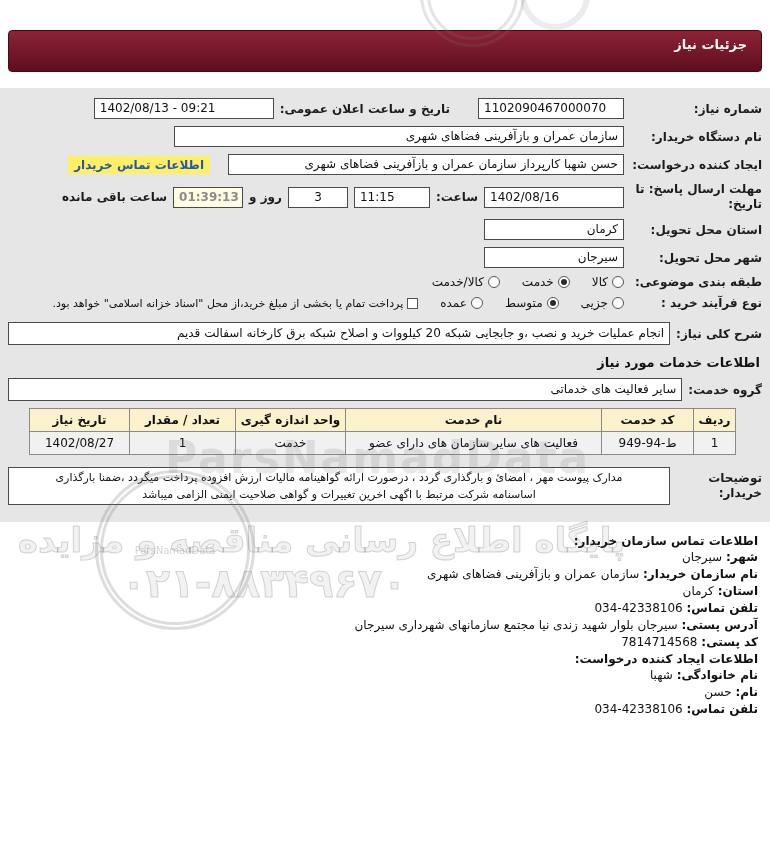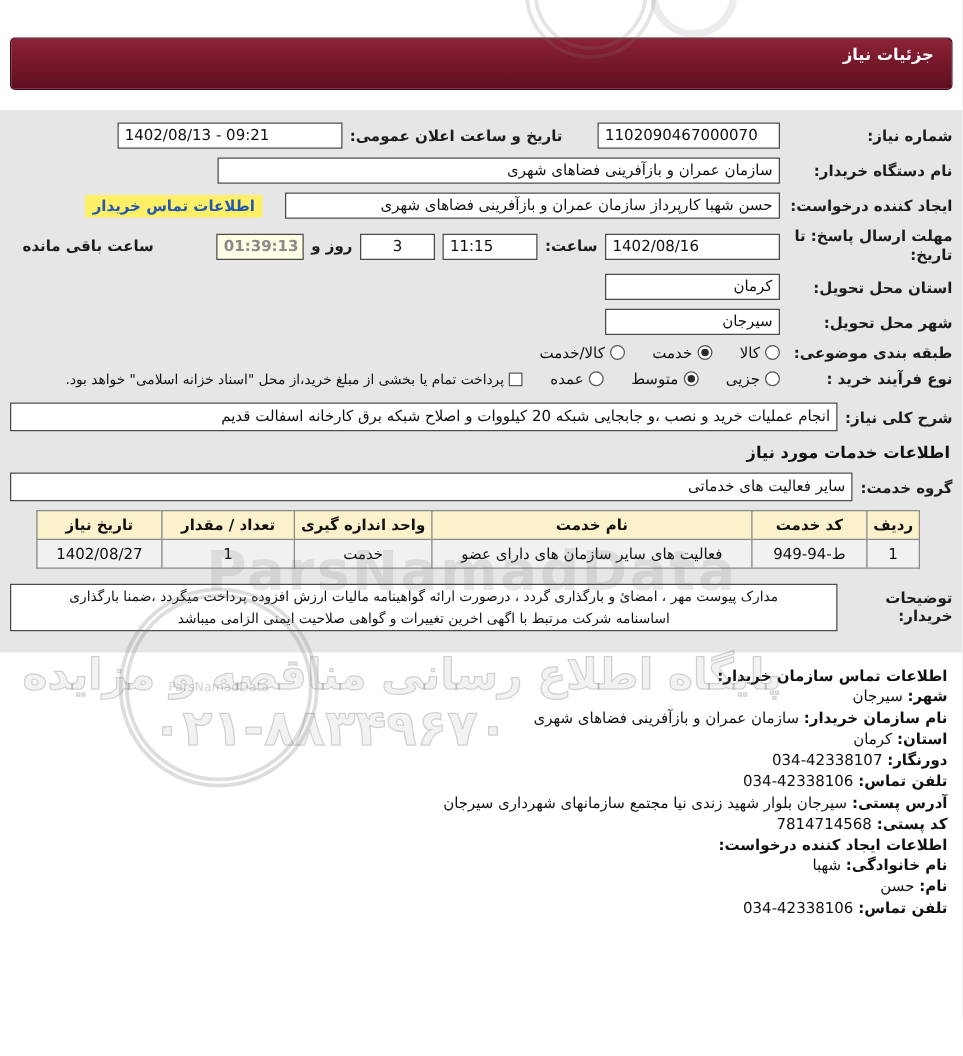--- a/index.html
+++ b/index.html
@@ -49,21 +49,21 @@
   .num { direction: ltr; text-align: left; unicode-bidi: embed; }
   .ctr { text-align: center; direction: ltr; }
   .link {
     background: #fdef66;
     color: #2457b0;
     font-weight: bold;
     padding: 2px 6px;
     cursor: pointer;
     white-space: nowrap;
   }
-  .timer { background: #fffde4; color: #8a8a8a; font-weight: bold; margin-left: 44px; }
+  .timer { background: #fffde4; color: #8a8a8a; font-weight: bold; }
   .wrapLbl { white-space: normal; line-height: 1.25; }
   
   .opt { display: inline-flex; align-items: center; gap: 4px; margin-left: 16px; cursor: pointer; }
   .radio {
     width: 12px; height: 12px; flex: none;
     border: 1px solid #555; border-radius: 50%;
     background: #fff; display: inline-block; position: relative;
   }
   .radio.sel::after { content: ""; position: absolute; inset: 2px; border-radius: 50%; background: #2b2b2b; }
   .chk { width: 11px; height: 11px; flex: none; border: 1px solid #555; background: #fff; display: inline-block; }
@@ -250,24 +250,20 @@
   </div>
   <div class="crow">
     <span class="clbl">نام سازمان خریدار:</span>
     <span>سازمان عمران و بازآفرینی فضاهای شهری</span>
   </div>
   <div class="crow">
     <span class="clbl">استان:</span>
     <span>کرمان</span>
   </div>
   <div class="crow">
-    <span class="clbl">دورنگار:</span>
-    <span class="ltrval">034-42338107</span>
-  </div>
-  <div class="crow">
     <span class="clbl">تلفن تماس:</span>
     <span class="ltrval">034-42338106</span>
   </div>
   <div class="crow">
     <span class="clbl">آدرس پستی:</span>
     <span>سیرجان بلوار شهید زندی نیا مجتمع سازمانهای شهرداری سیرجان</span>
   </div>
   <div class="crow">
     <span class="clbl">کد پستی:</span>
     <span class="ltrval">7814714568</span>

